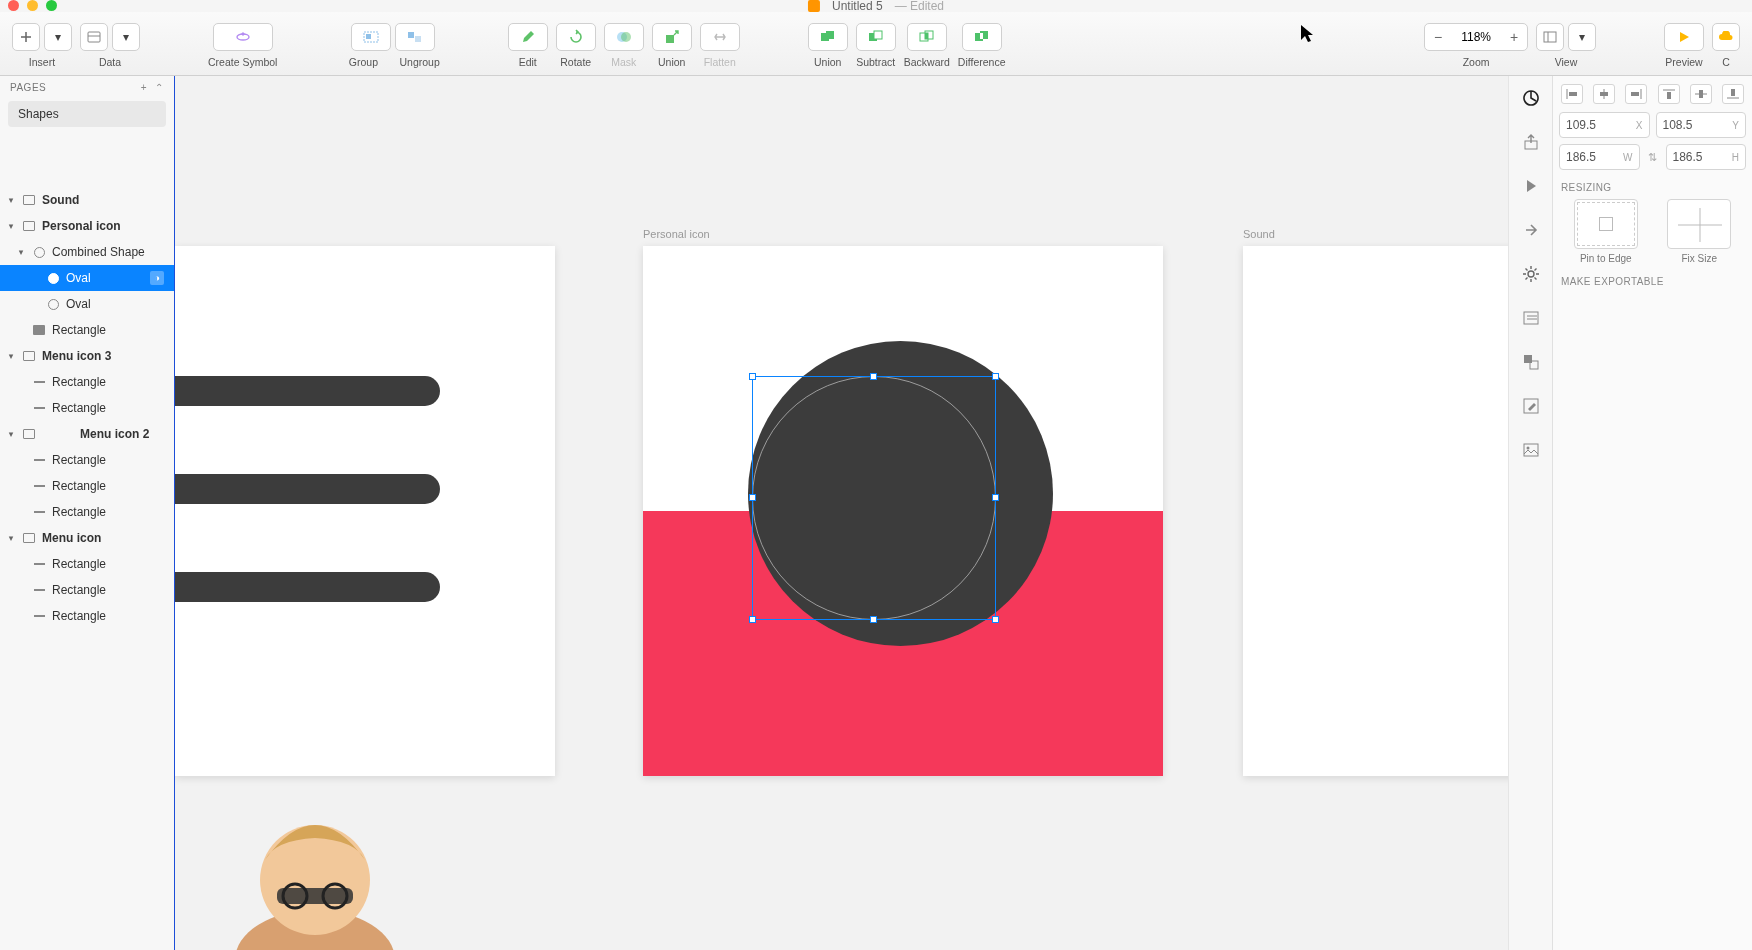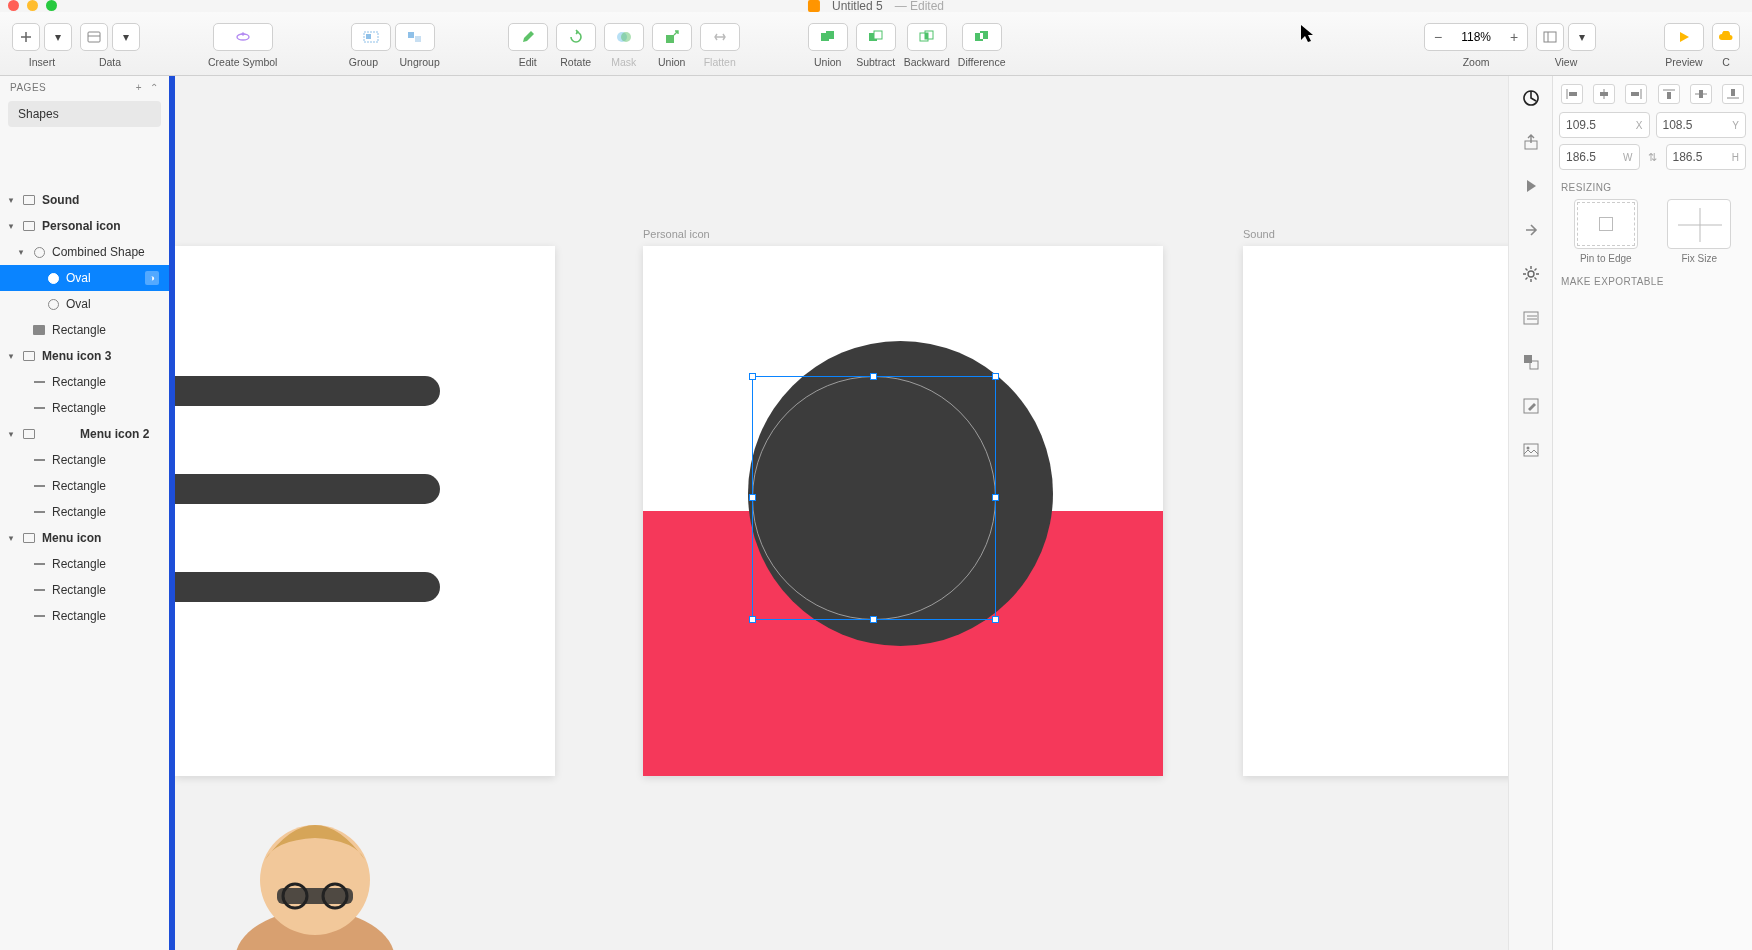--- a/index.html
+++ b/index.html
@@ -24,21 +24,21 @@
 .tool-label { font-size: 10.5px; color: #555; margin-top: 4px; text-align: center; }
 .tool-label.row { display: flex; gap: 18px; }
 .tool-label.row span { min-width: 36px; text-align: center; }
 .gap-md { width: 60px; }
 .gap-flex { flex: 1; }
 .zoom-box { display: flex; align-items: center; background: #fff; border: 1px solid #d0d0d0; border-radius: 5px; height: 28px; }
 .zoom-box span { padding: 0 10px; font-size: 12px; }
 .zoom-btn { width: 26px; height: 26px; display: flex; align-items: center; justify-content: center; font-size: 14px; color: #666; cursor: pointer; }
 
 
-.left-panel { position: absolute; left: 0; top: 76px; bottom: 0; width: 175px; background: #f7f7f7; border-right: 6px solid #1d4ed8; overflow: hidden; }
+.left-panel { position: absolute; left: 0; top: 76px; bottom: 0; width: 175px; background: #f7f7f7; border-right: 1px solid #1d4ed8; overflow: hidden; }
 .pages-hdr { display: flex; align-items: center; justify-content: space-between; padding: 6px 10px; font-size: 10px; color: #777; letter-spacing: 0.5px; }
 .pages-hdr .actions { display: flex; gap: 8px; color: #888; }
 .page-item { background: #e8e8e8; border-radius: 4px; margin: 2px 8px; padding: 6px 10px; font-size: 12px; color: #333; }
 
 .layers { margin-top: 60px; font-size: 12px; color: #333; }
 .layer-row { display: flex; align-items: center; height: 26px; padding: 0 6px; cursor: pointer; gap: 6px; }
 .layer-row.sel { background: #0a84ff; color: #fff; }
 .layer-row.sel .l-icon { filter: brightness(2); }
 .l-tw { width: 10px; text-align: center; color: #666; font-size: 9px; }
 .l-icon { width: 14px; height: 14px; display: flex; align-items: center; justify-content: center; color: #888; }

